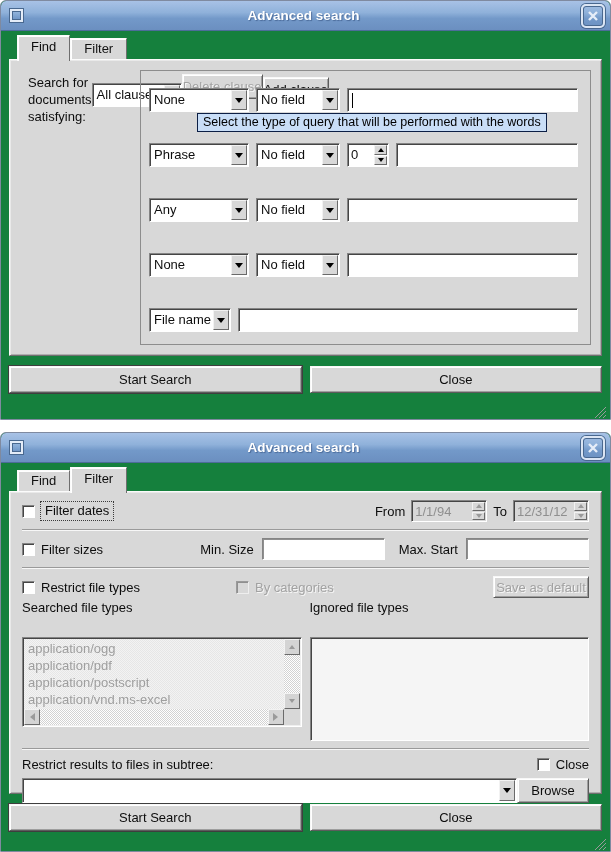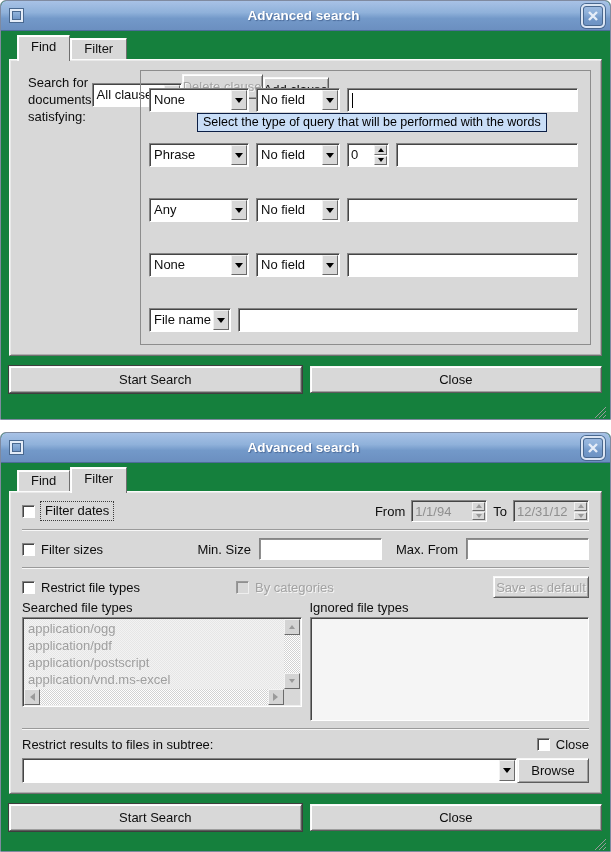--- a/index.html
+++ b/index.html
@@ -144,21 +144,21 @@
   
   .frow { display:flex; align-items:center; }
   .sep { height:2px; border-top:1px solid #9a9a9a; border-bottom:1px solid #f7f7f7; margin:7px 0; }
   .dates-right { margin-left:auto; display:flex; align-items:center; gap:6px; }
   .spin.date { width:76px; height:22px; }
   .sizes-row .input { width:123px; height:22px; box-shadow: inset 1px 1px 0 #8f8f8f; }
   .minlab { margin-left:auto; }
   .save-btn { margin-left:auto; width:96px; height:22px; }
   .bycat { margin-left:96px; }
   .ft-grid { display:flex; gap:8px; margin-top:2px; }
-  .ft-col { flex:1; display:flex; flex-direction:column; }
+  .ft-col { flex:1; display:flex; flex-direction:column;gap:20px; }
   .ft-col .lab { margin-bottom:2px; }
   .ft-mid { width:76px; display:flex; flex-direction:column; gap:5px; padding-top:15px; }
   .ft-mid .btn { height:22px; font-size:12.5px; }
   .listbox { height:90px; position:relative; background:#efefef; }
   .checker {
     background-color:#ffffff;
     background-image:
       linear-gradient(45deg,#d2d2d2 25%,transparent 25%,transparent 75%,#d2d2d2 75%),
       linear-gradient(45deg,#d2d2d2 25%,transparent 25%,transparent 75%,#d2d2d2 75%);
     background-size:2px 2px; background-position:0 0,1px 1px;
@@ -368,21 +368,21 @@
 
       <div class="sep"></div>
 
       <div class="frow sizes-row">
         <div class="cbwrap">
           <span class="cb sunken"></span>
           <span>Filter sizes</span>
         </div>
         <span class="minlab">Min. Size</span>
         <div class="input sunken" style="margin-left:8px;"></div>
-        <span style="margin-left:14px;">Max. From</span>
+        <span style="margin-left:14px;">Max. Start</span>
         <div class="input sunken" style="margin-left:8px;"></div>
       </div>
 
       <div class="sep"></div>
 
       <div class="frow">
         <div class="cbwrap">
           <span class="cb sunken"></span>
           <span>Restrict file types</span>
         </div>

